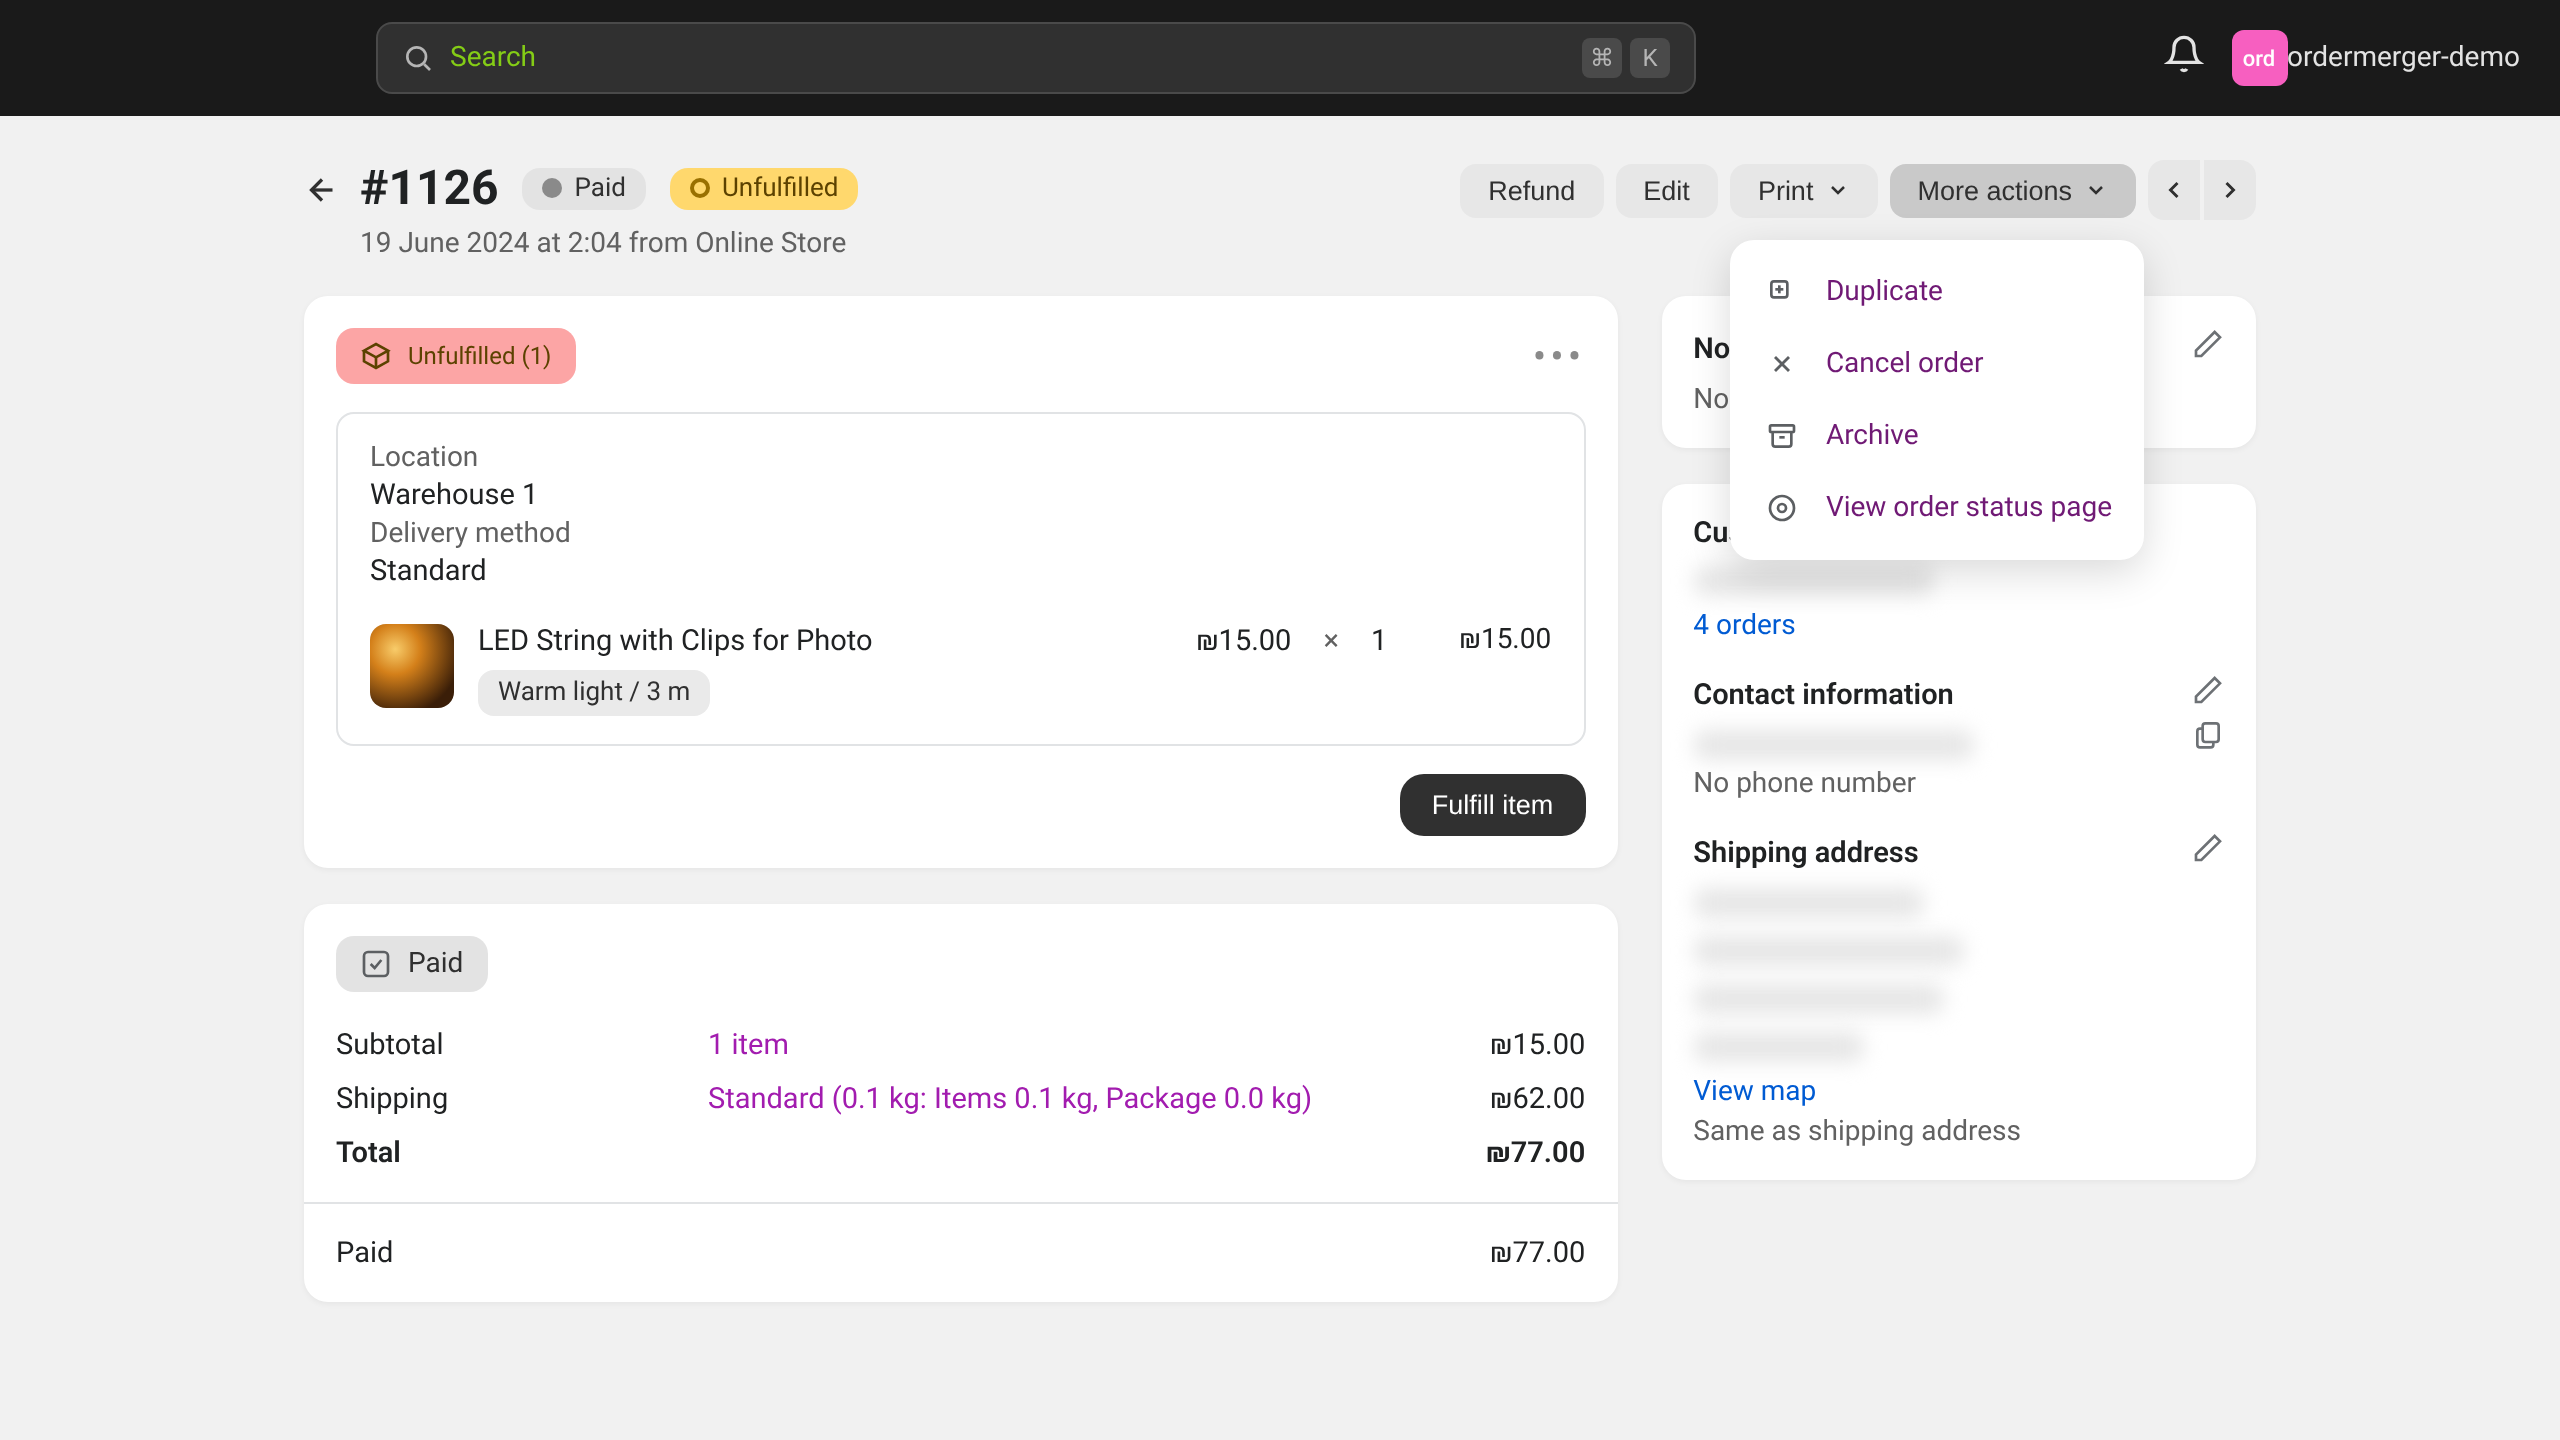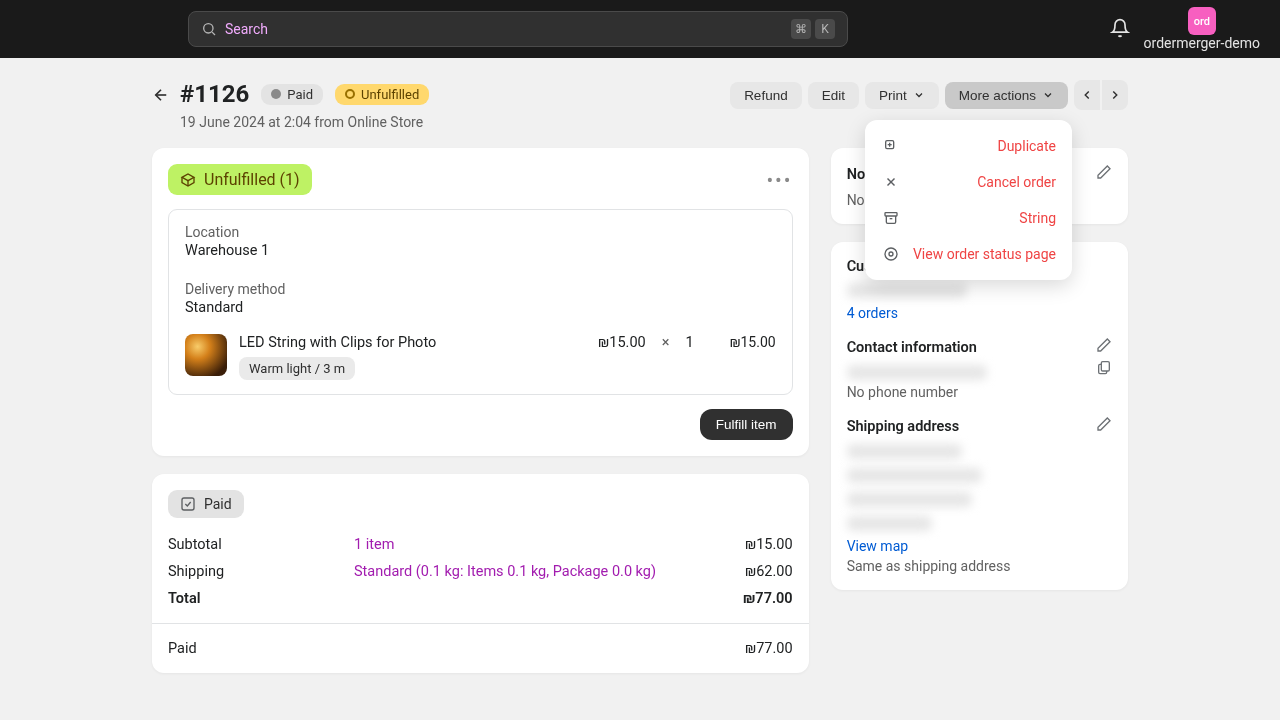--- a/index.html
+++ b/index.html
@@ -29,21 +29,21 @@
   align-items: center;
   width: 660px;
   height: 36px;
   padding: 0 12px;
   border: 1px solid #4a4a4a;
 }
 .search-wrap svg { flex-shrink: 0; }
 .search-input {
   background: transparent;
   border: none;
-  color: #f0abfc;
+  color: #84cc16;
   font-size: 14px;
   margin-left: 8px;
   flex: 1;
 }
 .search-keys {
   display: flex;
   gap: 4px;
 }
 .key {
   background: #4a4a4a;
@@ -60,21 +60,20 @@
   margin-left: auto;
   display: flex;
   align-items: center;
   gap: 14px;
 }
 .user-badge {
   display: flex;
   align-items: center;
   gap: 0;
   color: #e3e3e3;
-  flex-direction: column;
 }
 .avatar {
   background: #f75fc0;
   color: white;
   width: 28px;
   height: 28px;
   border-radius: 6px;
   display: inline-flex;
   align-items: center;
   justify-content: center;
@@ -164,22 +163,21 @@
   min-width: 197px;
   z-index: 10;
 }
 .dd-item {
   display: flex;
   align-items: center;
   gap: 12px;
   padding: 8px 16px;
   cursor: pointer;
   font-size: 14px;
-  color: #ef4444;
-  justify-content: space-between;
+  color: #701a75;
 }
 .dd-icon {
   width: 20px; height: 20px;
   display: inline-flex;
   align-items: center; justify-content: center;
   flex-shrink: 0;
 }
 .merge-circle {
   width: 20px; height: 20px;
   background: #17b9ac;
@@ -204,40 +202,40 @@
   box-shadow: 0 1px 3px rgba(0,0,0,0.05);
   margin-bottom: 18px;
   padding: 16px;
 }
 .card-row-head {
   display: flex;
   align-items: center;
   justify-content: space-between;
 }
 .pill-yellow {
-  background: #bef264;
+  background: #fca5a5;
   color: #5c4200;
   display: inline-flex;
   align-items: center;
   gap: 8px;
   padding: 6px 12px;
   border-radius: 9px;
-  font-size: 16px;
+  font-size: 12px;
 }
 .more-dots { color: #8a8a8a; font-size: 20px; cursor: pointer; letter-spacing: 2px; }
 
 .inner-box {
   border: 1px solid #e1e3e5;
   border-radius: 9px;
   margin-top: 14px;
   padding: 14px 16px;
 }
 .label-sm { color: #616161; font-size: 14px; }
 .val { font-size: 14.5px; color: #202223; margin-top: 2px; }
-.gap-block { margin-top: 22px; }
+.gap-block { margin-top: 3px; }
 
 .line-item {
   display: flex;
   align-items: flex-start;
   gap: 12px;
   margin-top: 18px;
 }
 .thumb {
   width: 42px; height: 42px;
   border-radius: 8px;
@@ -416,21 +414,21 @@
           <span>Cancel order</span>
         </div>
         <div class="dd-item">
           <span class="dd-icon">
             <svg width="16" height="16" viewBox="0 0 24 24" fill="none" stroke="#5c5f62" stroke-width="2">
                 <rect x="3" y="4" width="18" height="5" rx="1"></rect>
                 <path d="M5 9v9a2 2 0 0 0 2 2h10a2 2 0 0 0 2-2V9"></path>
                 <line x1="10" y1="13" x2="14" y2="13"></line>
               </svg>
           </span>
-          <span>String</span>
+          <span>Archive</span>
         </div>
         <div class="dd-item">
           <span class="dd-icon">
             <svg width="16" height="16" viewBox="0 0 24 24" fill="none" stroke="#5c5f62" stroke-width="2">
                 <circle cx="12" cy="12" r="9"></circle>
                 <circle cx="12" cy="12" r="3"></circle>
               </svg>
           </span>
           <span>View order status page</span>
         </div>

